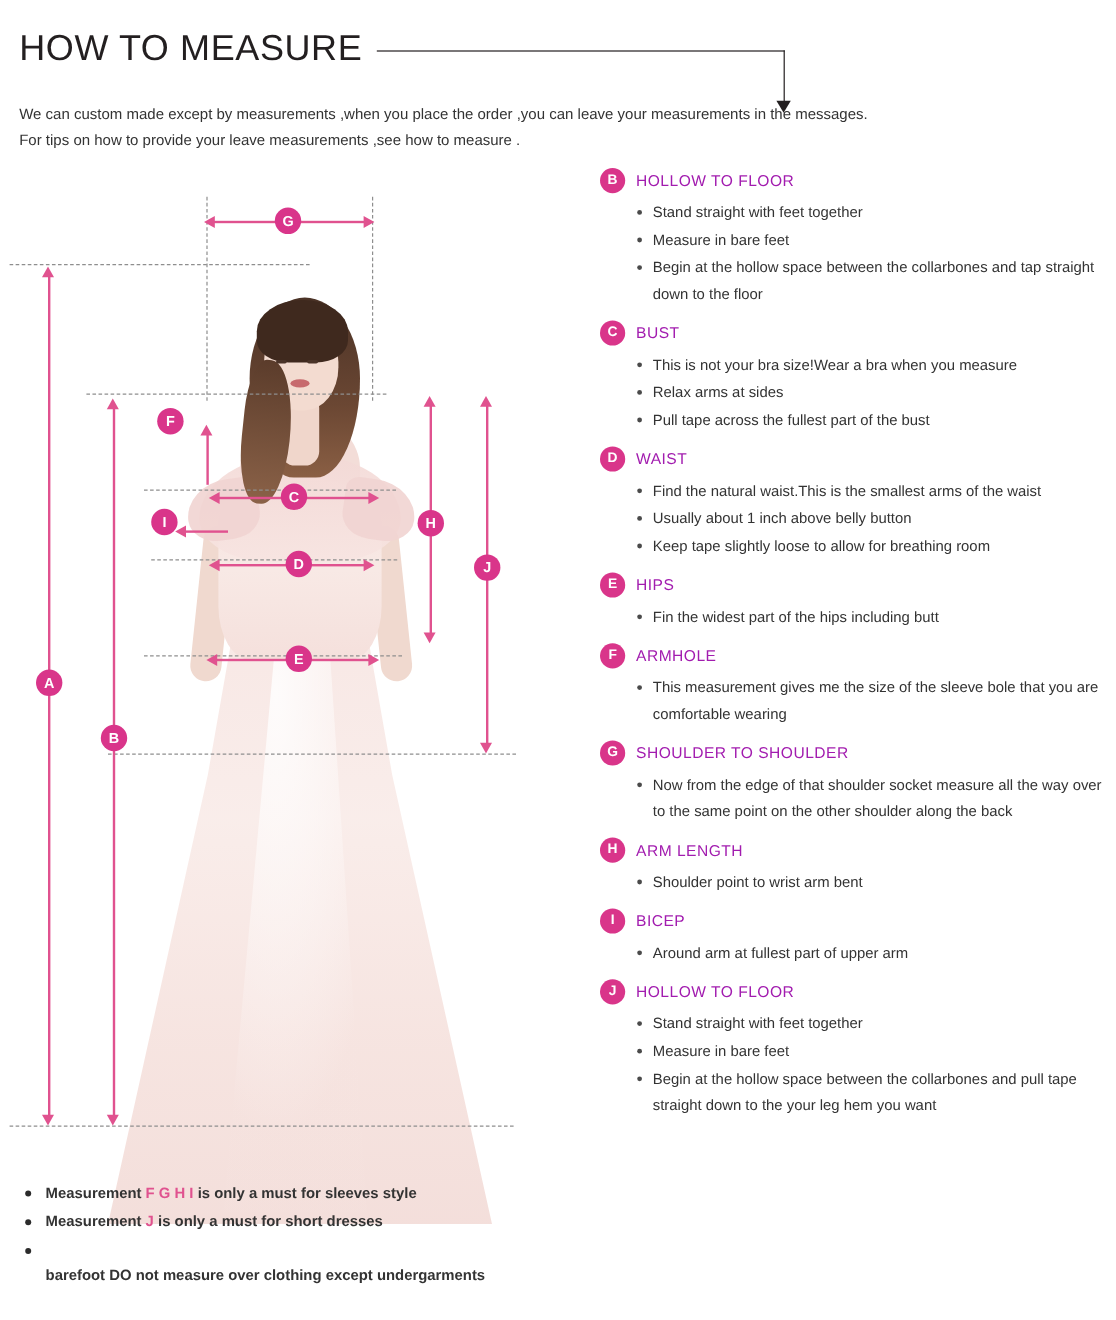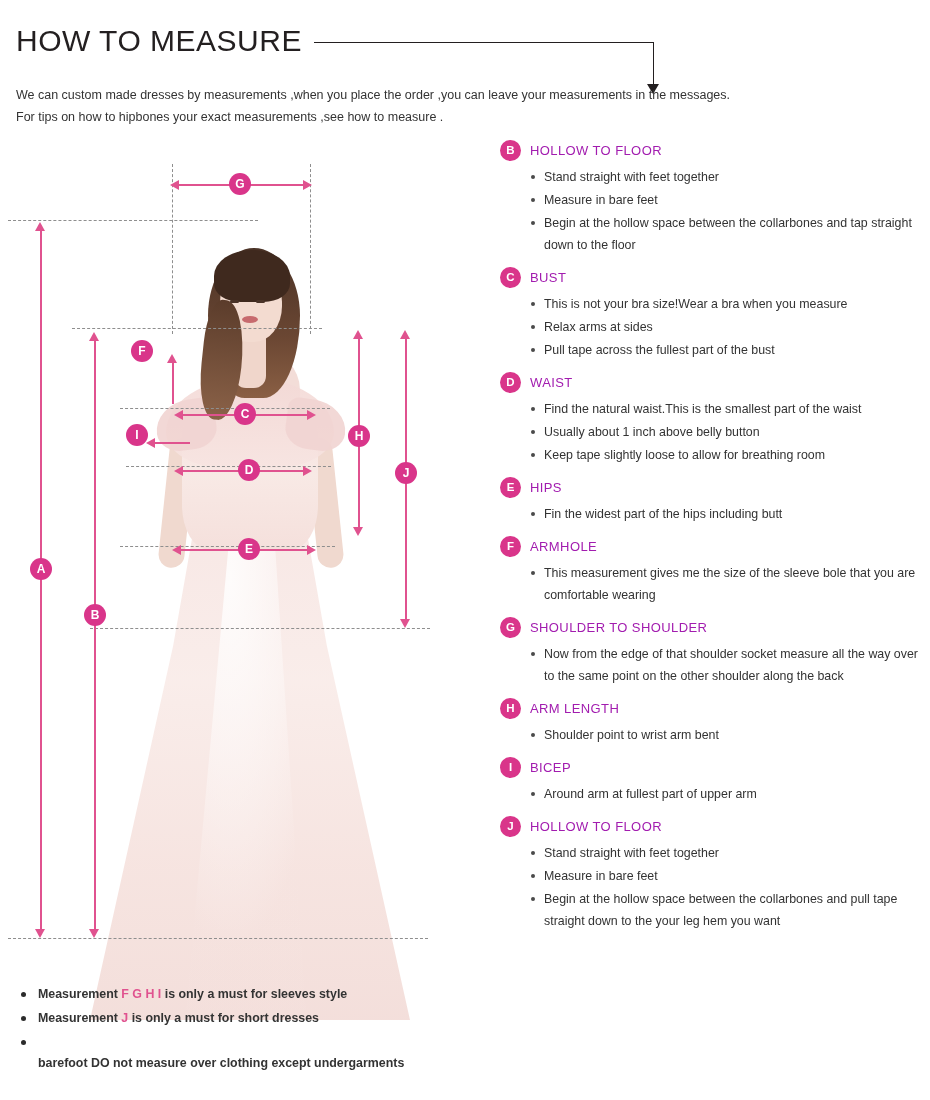--- a/index.html
+++ b/index.html
@@ -291,22 +291,22 @@
 <body>
 
 <div id="header">
   <h1 id="title">HOW TO MEASURE</h1>
   <div class="hdr-line" id="hdr-line-h"></div>
   <div class="hdr-line" id="hdr-line-v"></div>
   <div id="hdr-arrow"></div>
 </div>
 
 <div id="intro">
-  <div>We can custom made dresses by measurements ,when you place the order ,you can leave your measurements in the messages.</div>
-  <div>For tips on how to hipbones your exact measurements ,see how to measure .</div>
+  <div>We can custom made except by measurements ,when you place the order ,you can leave your measurements in the messages.</div>
+  <div>For tips on how to provide your leave measurements ,see how to measure .</div>
 </div>
 
 <div id="diagram">
 
   <div id="dress-wrap">
     <div class="skirt"></div>
     <div class="skirt-shade"></div>
     <div class="arm-l"></div>
     <div class="arm-r"></div>
     <div class="torso"></div>
@@ -408,21 +408,21 @@
       <li>Pull tape across the fullest part of the bust</li>
     </ul>
   </div>
 
   <div class="sect">
     <div class="sect-head">
       <div class="sect-badge">D</div>
       <div class="sect-title">WAIST</div>
     </div>
     <ul class="bullets">
-      <li>Find the natural waist.This is the smallest part of the waist</li>
+      <li>Find the natural waist.This is the smallest arms of the waist</li>
       <li>Usually about 1 inch above belly button</li>
       <li>Keep tape slightly loose to allow for breathing room</li>
     </ul>
   </div>
 
   <div class="sect">
     <div class="sect-head">
       <div class="sect-badge">E</div>
       <div class="sect-title">HIPS</div>
     </div>

